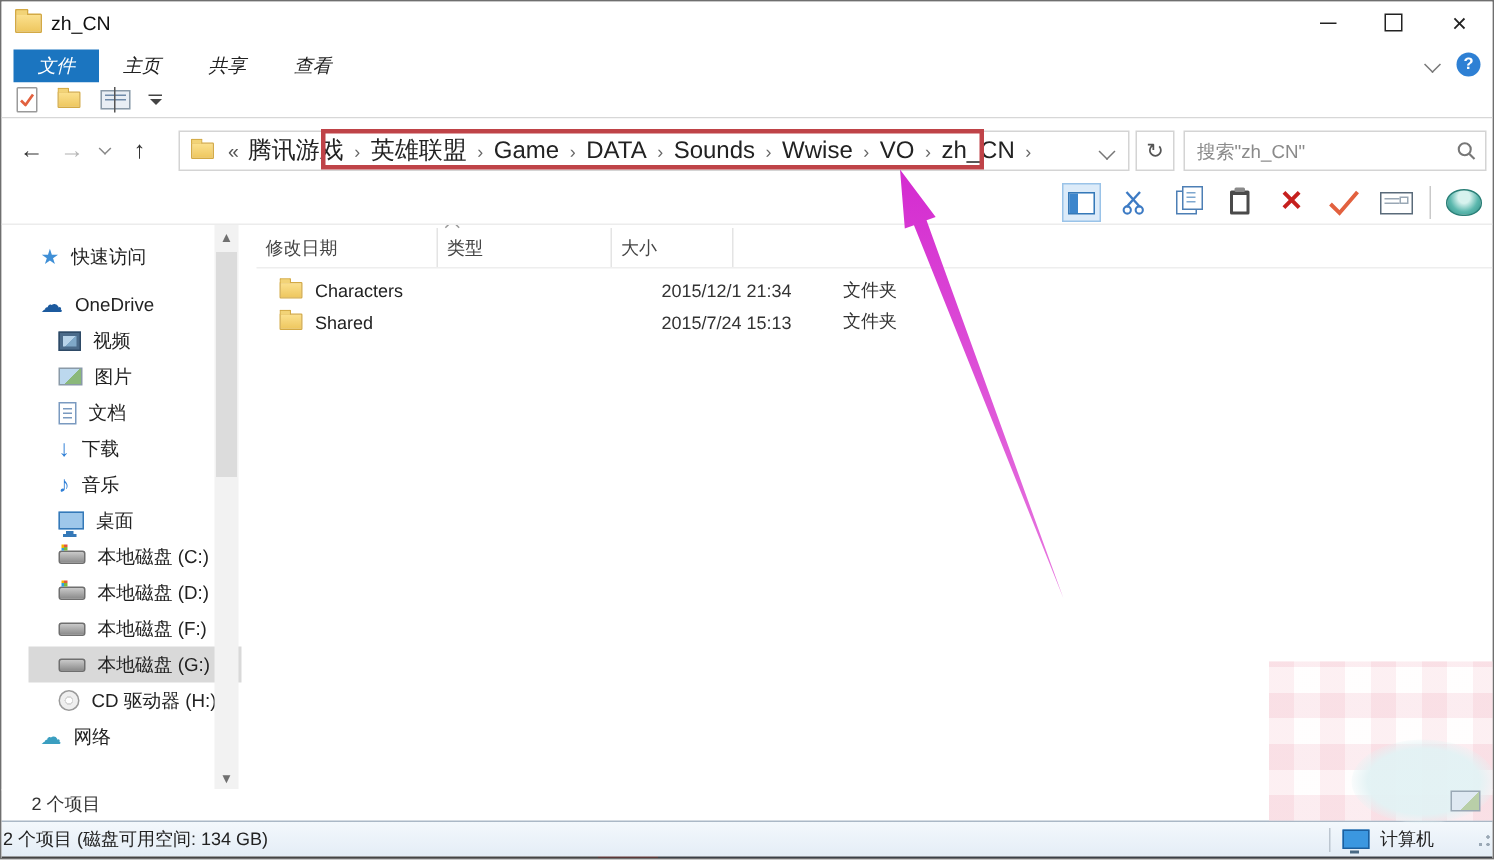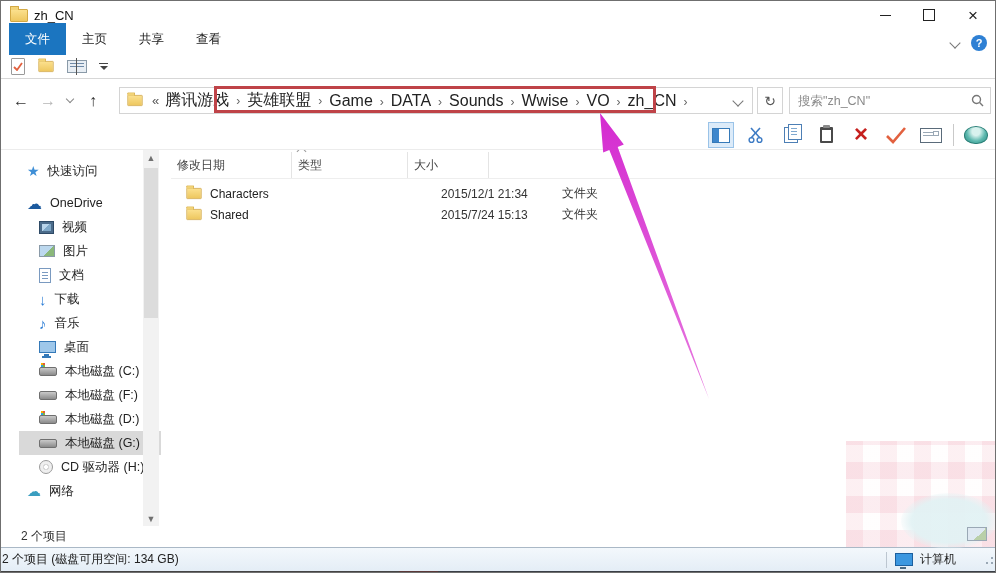--- a/index.html
+++ b/index.html
@@ -12,21 +12,21 @@
   .win-btn{width:44px;height:28px;display:flex;align-items:center;justify-content:center;font-size:14px;color:#222;}
   .win-btn .sq{width:10px;height:10px;border:1px solid #222;}
   .win-btn .dash{width:11px;height:0;border-top:1px solid #222;}
   .win-btn .x{font-size:17px;line-height:1;}
   
   .folder-ico{position:relative;width:16px;height:11px;background:linear-gradient(#fbe08d,#eec75f);border:1px solid #d3a944;border-radius:1px;flex:0 0 auto;}
   .folder-ico::before{content:"";position:absolute;left:-1px;top:-4px;width:7px;height:3px;background:#f2d377;border:1px solid #d3a944;border-bottom:none;border-radius:1px 1px 0 0;}
   .folder-sm{transform:scale(.85);}
   
   .tabs-row{left:0;top:28px;width:100%;height:26px;background:#fff;display:flex;align-items:flex-end;}
-  .tab{height:32px;display:flex;align-items:center;padding:0 16px;font-size:12.5px;color:#222;}
+  .tab{height:22px;display:flex;align-items:center;padding:0 16px;font-size:12.5px;color:#222;font-style:italic;}
   .tab.active{color:#fff;margin-left:8px;}
   .ribbon-right{position:absolute;right:8px;top:34px;display:flex;align-items:center;gap:12px;}
   .chev{width:7px;height:7px;border-right:1.6px solid #777;border-bottom:1.6px solid #777;transform:rotate(45deg);display:inline-block;}
   .help-circle{width:16px;height:16px;border-radius:50%;background:#2e80d4;color:#fff;font-size:11px;font-weight:bold;display:flex;align-items:center;justify-content:center;}
   
   .qat-row{left:0;top:54px;width:100%;height:24px;background:#fff;border-bottom:1px solid #d7d7d7;display:flex;align-items:center;gap:12px;padding-left:10px;box-sizing:border-box;}
   .qat-doc{position:relative;width:12px;height:15px;background:#fff;border:1px solid #9a9a9a;border-radius:1px;}
   .qat-doc svg{position:absolute;left:1px;top:3px;}
   .qat-rename{position:relative;width:18px;height:11px;background:#e8eef4;border:1px solid #8a9aa8;}
   .qat-rename::before{content:"";position:absolute;left:2px;top:2px;right:2px;height:1px;background:#6f8aa8;box-shadow:0 3px 0 #6f8aa8;}
@@ -279,26 +279,26 @@
         </div>
       <div class="side-item lvl1">
           <span class="si i-desk"></span>
           <span>桌面</span>
         </div>
       <div class="side-item lvl1">
           <span class="si i-drive win"></span>
           <span>本地磁盘 (C:)</span>
         </div>
       <div class="side-item lvl1">
+          <span class="si i-drive win"></span>
+          <span>本地磁盘 (D:)</span>
+        </div>
+      <div class="side-item lvl1">
           <span class="si i-drive"></span>
           <span>本地磁盘 (F:)</span>
-        </div>
-      <div class="side-item lvl1">
-          <span class="si i-drive win"></span>
-          <span>本地磁盘 (D:)</span>
         </div>
       <div class="side-item lvl1 selected">
           <span class="si i-drive"></span>
           <span>本地磁盘 (G:)</span>
         </div>
       <div class="side-item lvl1">
           <span class="si i-cd"></span>
           <span>CD 驱动器 (H:)</span>
         </div>
       <div class="side-item lvl0">

